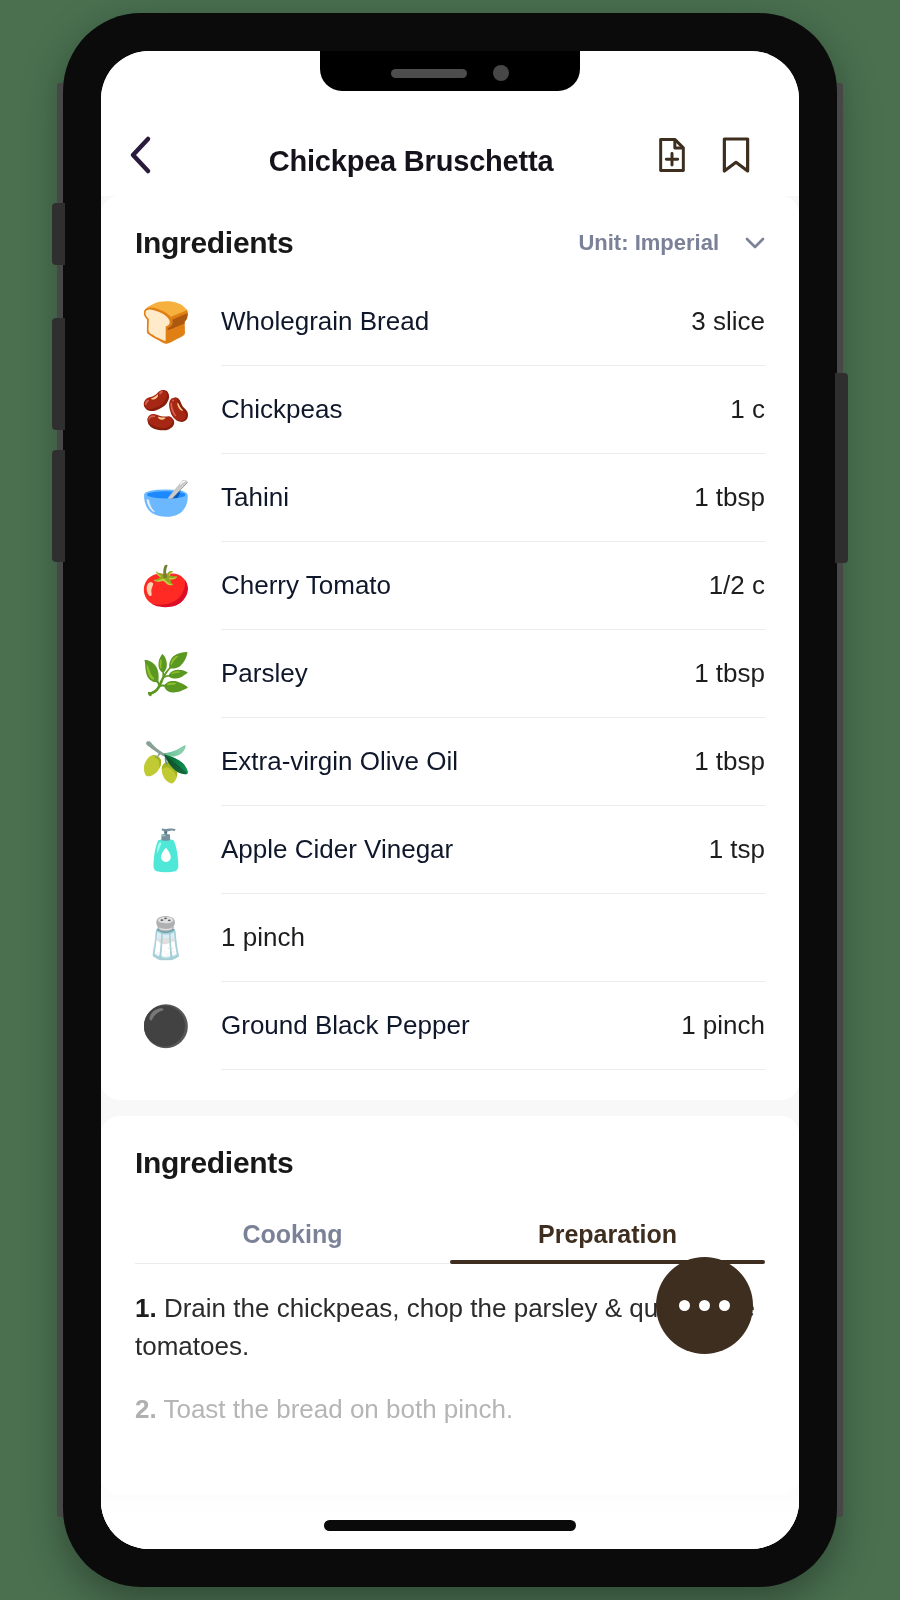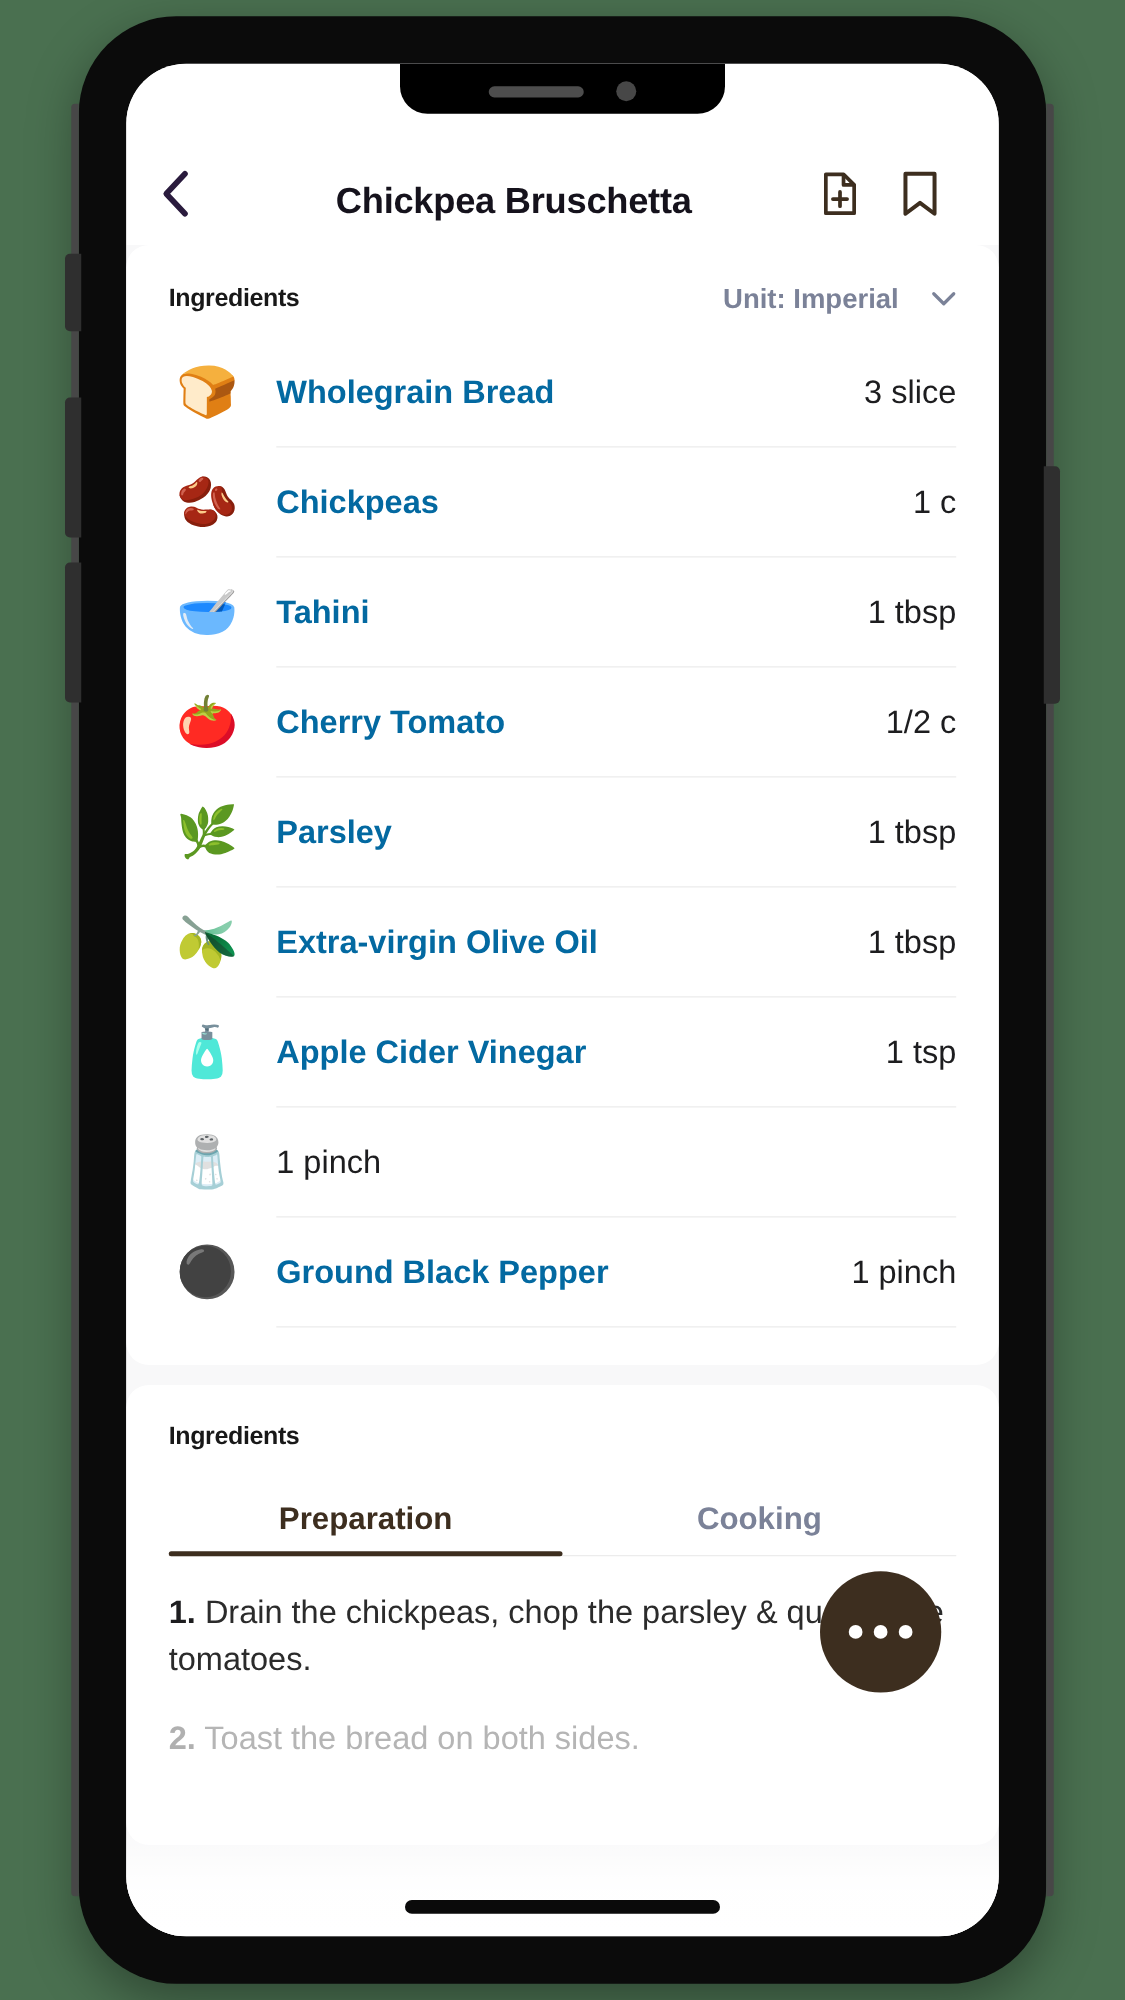--- a/index.html
+++ b/index.html
@@ -163,21 +163,21 @@
   #ingredients-card { padding-bottom: 30px; }
   #instructions-card { padding-bottom: 40px; margin-bottom: 0; }
 
   .section-head {
     display: flex;
     align-items: center;
     justify-content: space-between;
     margin-bottom: 18px;
   }
   .section-title {
-    font-size: 20px;
+    font-size: 30px;
     font-weight: bold;
     color: #181818;
     letter-spacing: -0.3px;
   }
   #unit-selector {
     display: flex;
     align-items: center;
     gap: 26px;
     cursor: pointer;
     font-size: 22px;
@@ -197,22 +197,21 @@
     width: 62px;
     flex: 0 0 62px;
     font-size: 40px;
     line-height: 1;
     text-align: center;
     margin-right: 24px;
   }
   .ing-name {
     flex: 1 1 auto;
     font-size: 26px;
-    color: #0369a1;
-    font-weight: bold;
+    color: #0f172a;
   }
   .ing-qty {
     font-size: 26px;
     color: #1d1d1f;
     text-align: right;
     white-space: nowrap;
   }
   .row-divider {
     height: 1px;
     background: #ececec;
@@ -414,26 +413,26 @@
               <div class="ing-qty">1 pinch</div>
             </div>
             <div class="row-divider"></div>
           </div>
       </div>
 
       <div class="card" id="instructions-card">
         <div class="section-title">Ingredients</div>
 
         <div id="instr-tabs">
+            <div class="instr-tab">Cooking</div>
             <div class="instr-tab active">Preparation</div>
-            <div class="instr-tab">Cooking</div>
           </div>
         <div id="instr-steps">
             <div class="instr-step"><span class="num">1.</span><span> Drain the chickpeas, chop the parsley &amp; quarter the tomatoes.</span></div>
-            <div class="instr-step dim"><span class="num">2.</span><span> Toast the bread on both sides.</span></div>
+            <div class="instr-step dim"><span class="num">2.</span><span> Toast the bread on both pinch.</span></div>
           </div>
       </div>
 
     </div>
 
     <button id="fab">
       <span class="dot"></span>
       <span class="dot"></span>
       <span class="dot"></span>
     </button>

